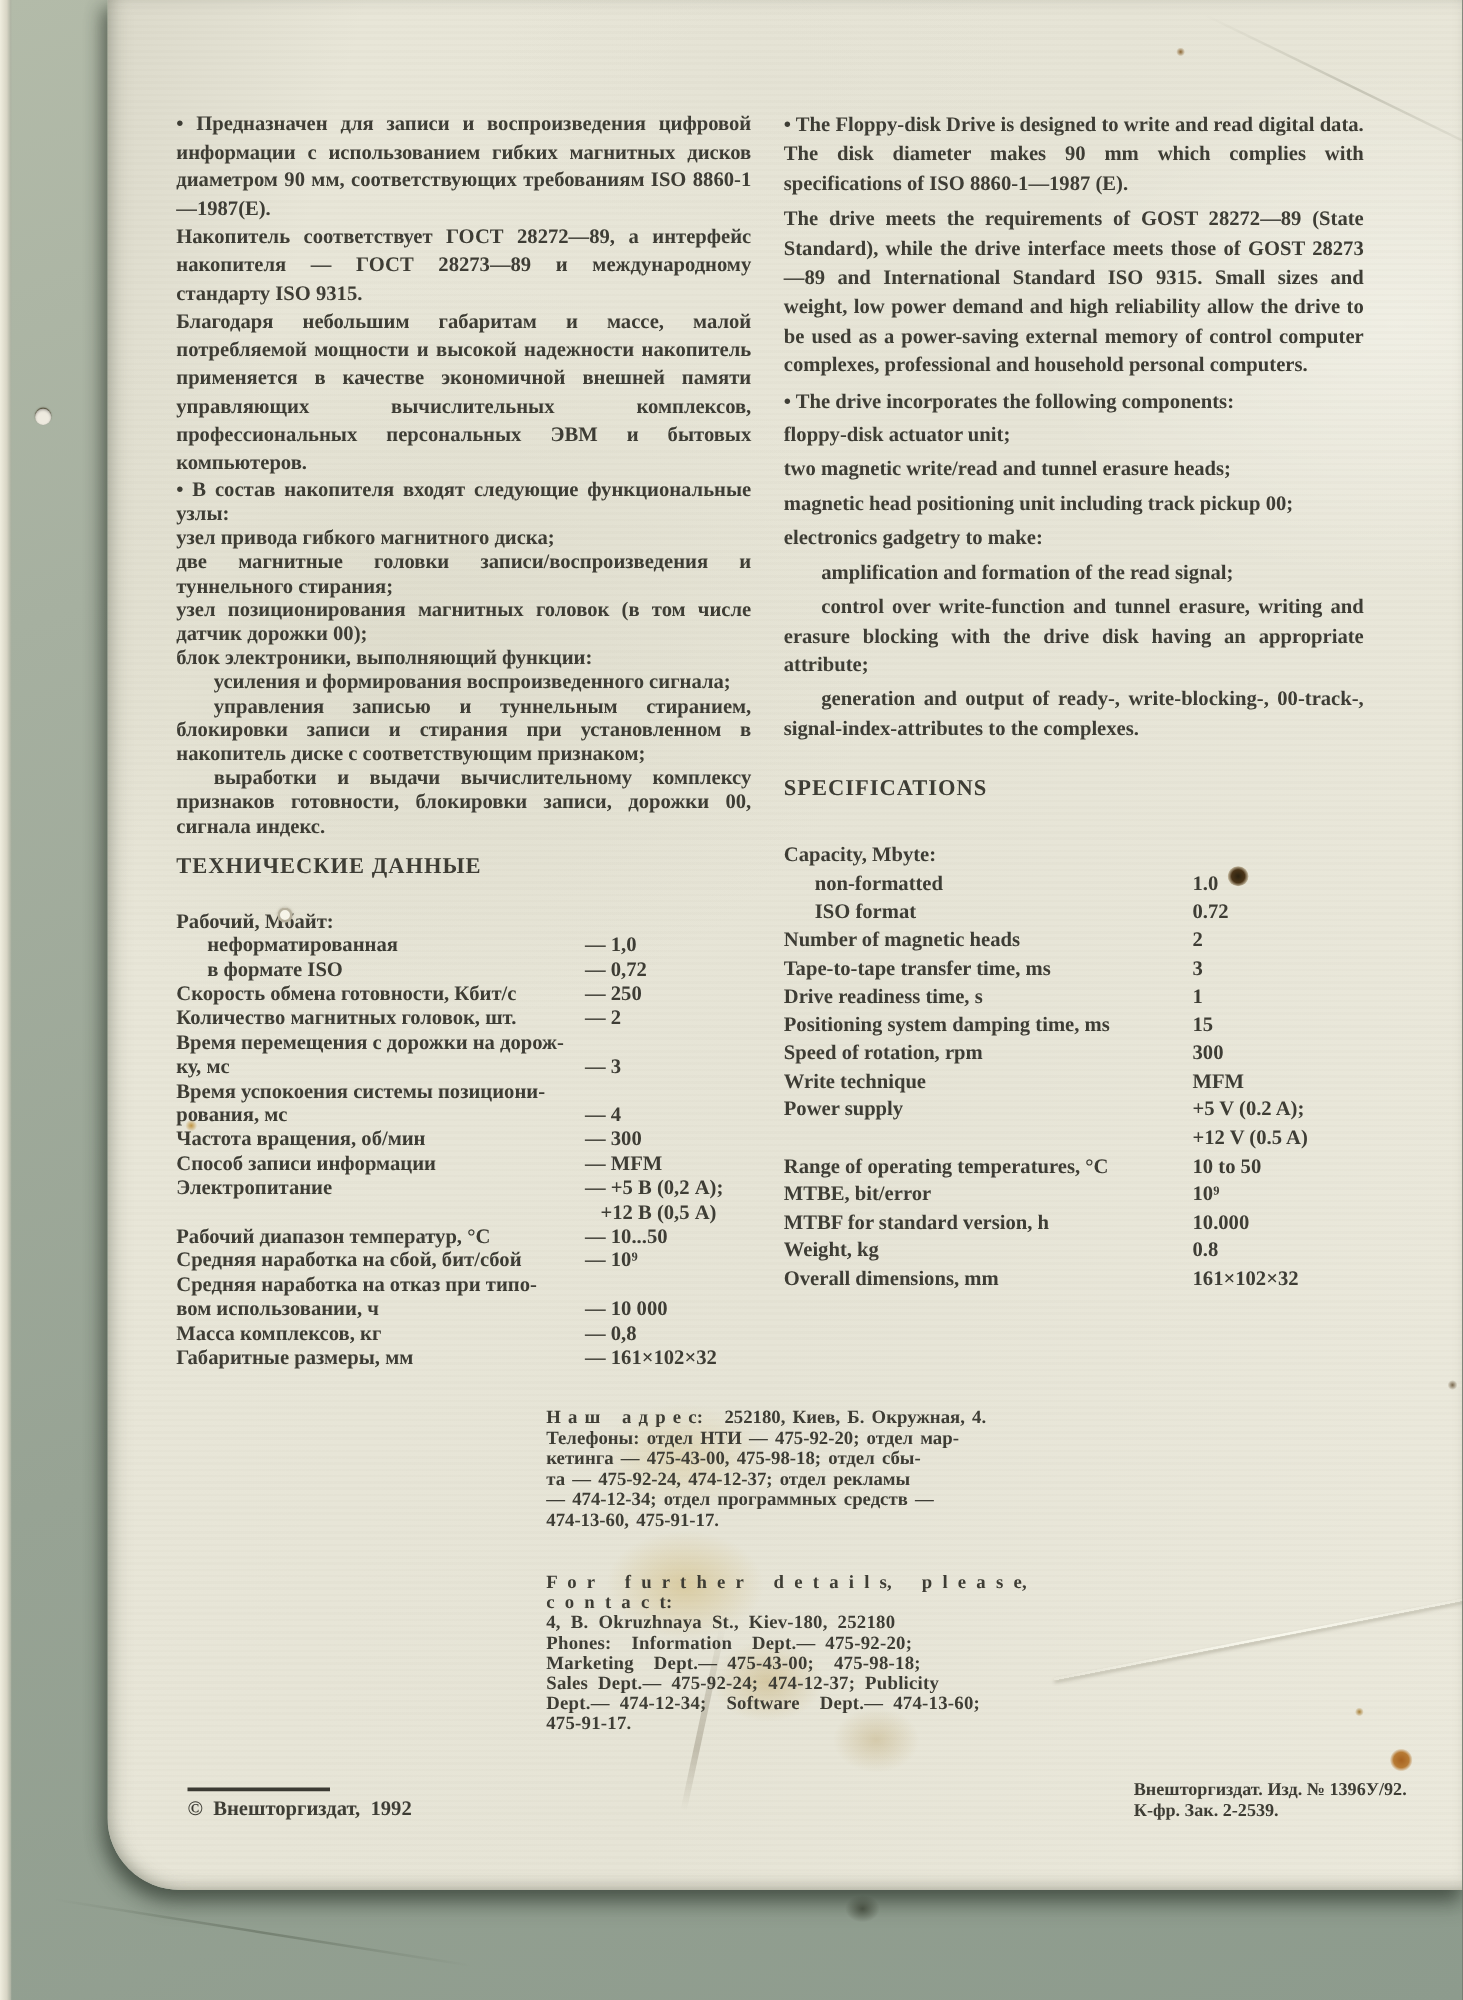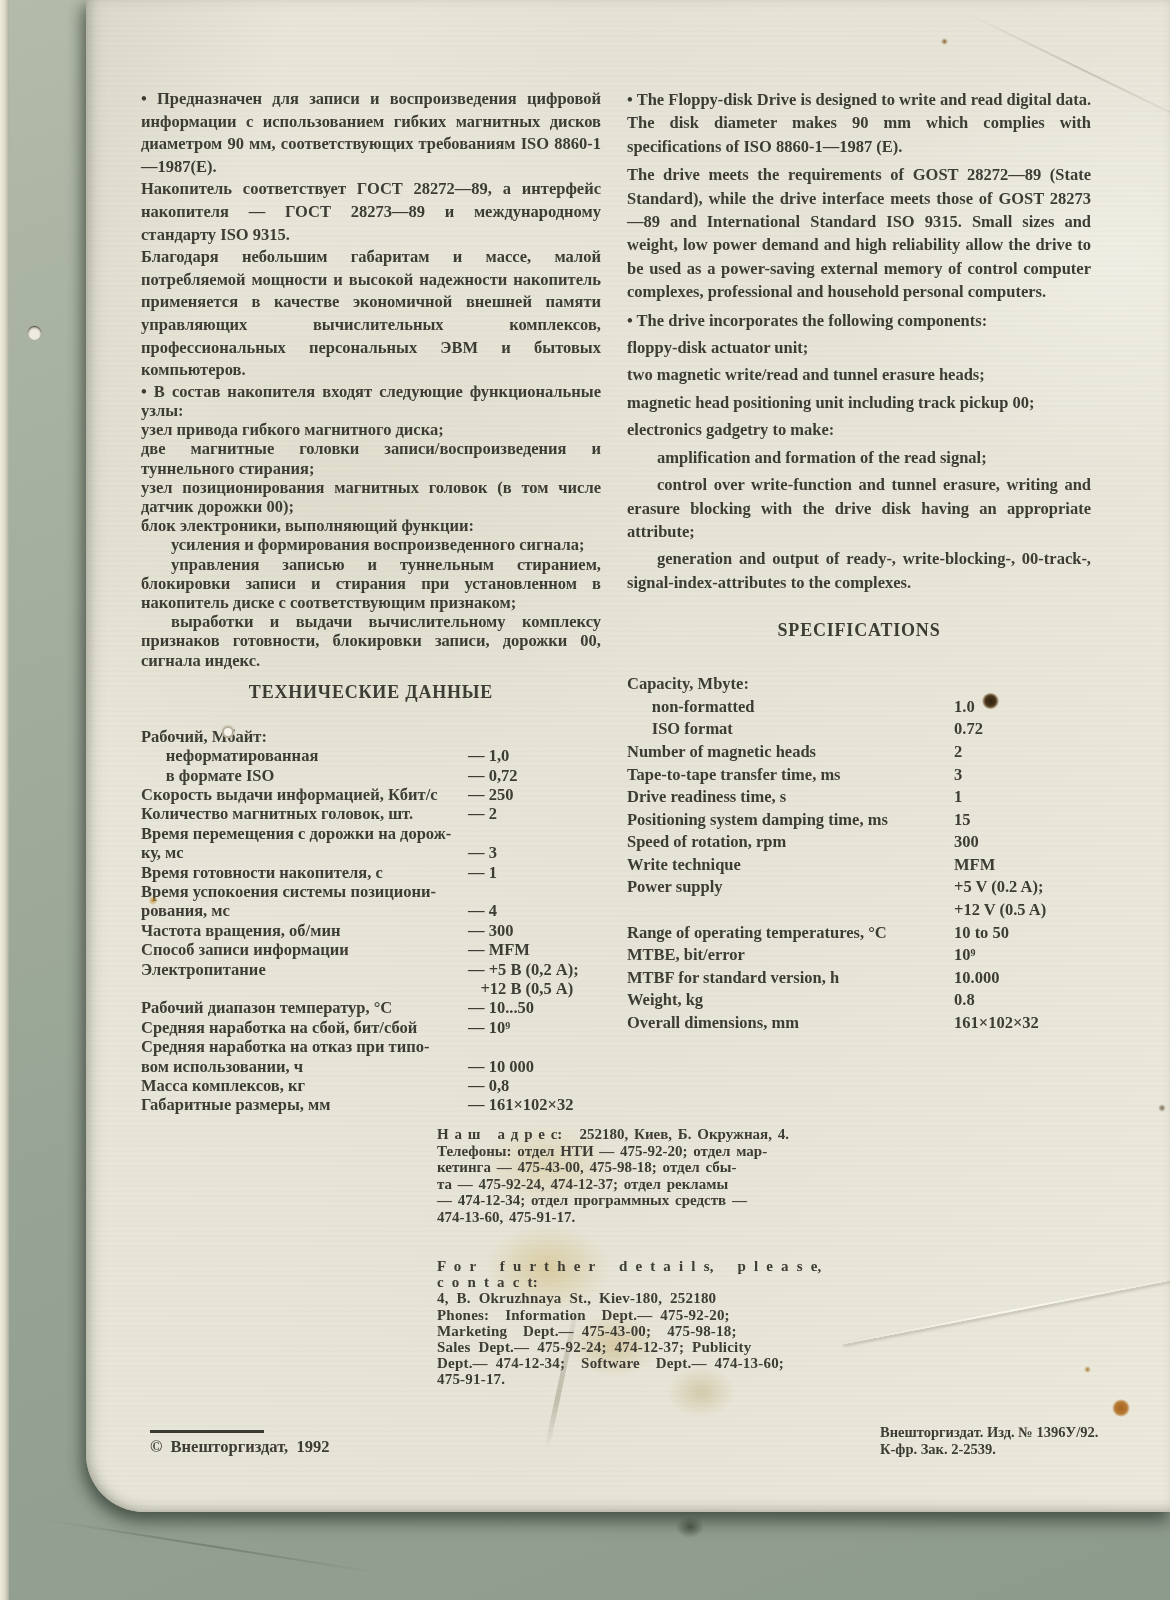--- a/index.html
+++ b/index.html
@@ -44,37 +44,37 @@
   .col-ru{left:141px;top:88px;width:460px;}
   .col-en{left:627px;top:88px;width:464px;}
   .para{margin:0;font-size:16.5px;}
   .col-ru .lead{line-height:22.6px;}
   .col-ru .item{line-height:19.2px;}
   .col-ru .subitem{line-height:19.2px;text-indent:30px;}
   .col-en .lead{line-height:23.4px;margin-bottom:5px;}
   .col-en .item{line-height:23.4px;margin-bottom:4px;}
   .col-en .subitem{line-height:23.4px;margin-bottom:4px;text-indent:30px;}
 
-  .section-heading{text-align:center;font-size:18px;letter-spacing:.8px;margin:0;}
+  .section-heading{font-size:18px;letter-spacing:.8px;margin:0;}
   .col-ru .section-heading{margin-top:12px;margin-bottom:24px;}
   .col-en .section-heading{margin-top:26px;margin-bottom:32px;}
 
   .spec-row{display:flex;align-items:flex-end;font-size:16.5px;}
   .col-ru .spec-row{line-height:19.4px;}
   .col-en .spec-row{line-height:22.6px;}
   .spec-label{width:327px;flex:none;white-space:pre-wrap;}
   .spec-value{white-space:pre;}
 
   .contact{position:absolute;white-space:pre-wrap;font-size:15px;}
   .contact-ru{left:437px;top:1126px;width:400px;line-height:16.6px;word-spacing:2px;}
   .contact-en{left:437px;top:1258px;width:410px;line-height:16.2px;word-spacing:4px;letter-spacing:.2px;}
 
   .copyright-rule{position:absolute;left:150px;top:1430px;width:114px;height:2.5px;background:#3b3a33;}
   .copyright{position:absolute;left:150px;top:1437px;font-size:16.5px;white-space:pre;}
-  .imprint{position:absolute;left:880px;top:1424px;font-size:14.5px;line-height:16.5px;white-space:pre-wrap;}
+  .imprint{position:absolute;left:907px;top:1424px;font-size:14.5px;line-height:16.5px;white-space:pre-wrap;}
 
   
   .spot{position:absolute;border-radius:50%;}
   .hole-cover{left:28px;top:327px;width:13px;height:13px;background:#eeeadf;
     box-shadow:0 -1px 1px rgba(60,50,30,.8), inset 0 1px 2px rgba(0,0,0,.3);}
   .hole-paper{left:222px;top:726px;width:12px;height:12px;background:#f6f4e9;
     box-shadow:inset 0 0 0 2px rgba(130,120,95,.55), 0 0 2px rgba(120,110,85,.5);}
   .blot-dark{left:982px;top:693px;width:17px;height:16px;
     background:radial-gradient(circle,#2c2210 0%,#4a3418 45%,rgba(120,90,40,.35) 68%,transparent 74%);}
   .rust-big{left:1112px;top:1399px;width:18px;height:18px;
@@ -121,35 +121,31 @@
         </div>
         <div class="spec-row">
           <span class="spec-label">      неформатированная</span>
           <span class="spec-value">— 1,0</span>
         </div>
         <div class="spec-row">
           <span class="spec-label">      в формате ISO</span>
           <span class="spec-value">— 0,72</span>
         </div>
         <div class="spec-row">
-          <span class="spec-label">Скорость выдачи информацией, Кбит/с</span>
+          <span class="spec-label">Скорость обмена готовности, Кбит/с</span>
           <span class="spec-value">— 250</span>
         </div>
         <div class="spec-row">
           <span class="spec-label">Количество магнитных головок, шт.</span>
           <span class="spec-value">— 2</span>
         </div>
         <div class="spec-row">
           <span class="spec-label">Время перемещения с дорожки на дорож-
 ку, мс</span>
           <span class="spec-value">— 3</span>
-        </div>
-        <div class="spec-row">
-          <span class="spec-label">Время готовности накопителя, с</span>
-          <span class="spec-value">— 1</span>
         </div>
         <div class="spec-row">
           <span class="spec-label">Время успокоения системы позициони-
 рования, мс</span>
           <span class="spec-value">— 4</span>
         </div>
         <div class="spec-row">
           <span class="spec-label">Частота вращения, об/мин</span>
           <span class="spec-value">— 300</span>
         </div>

